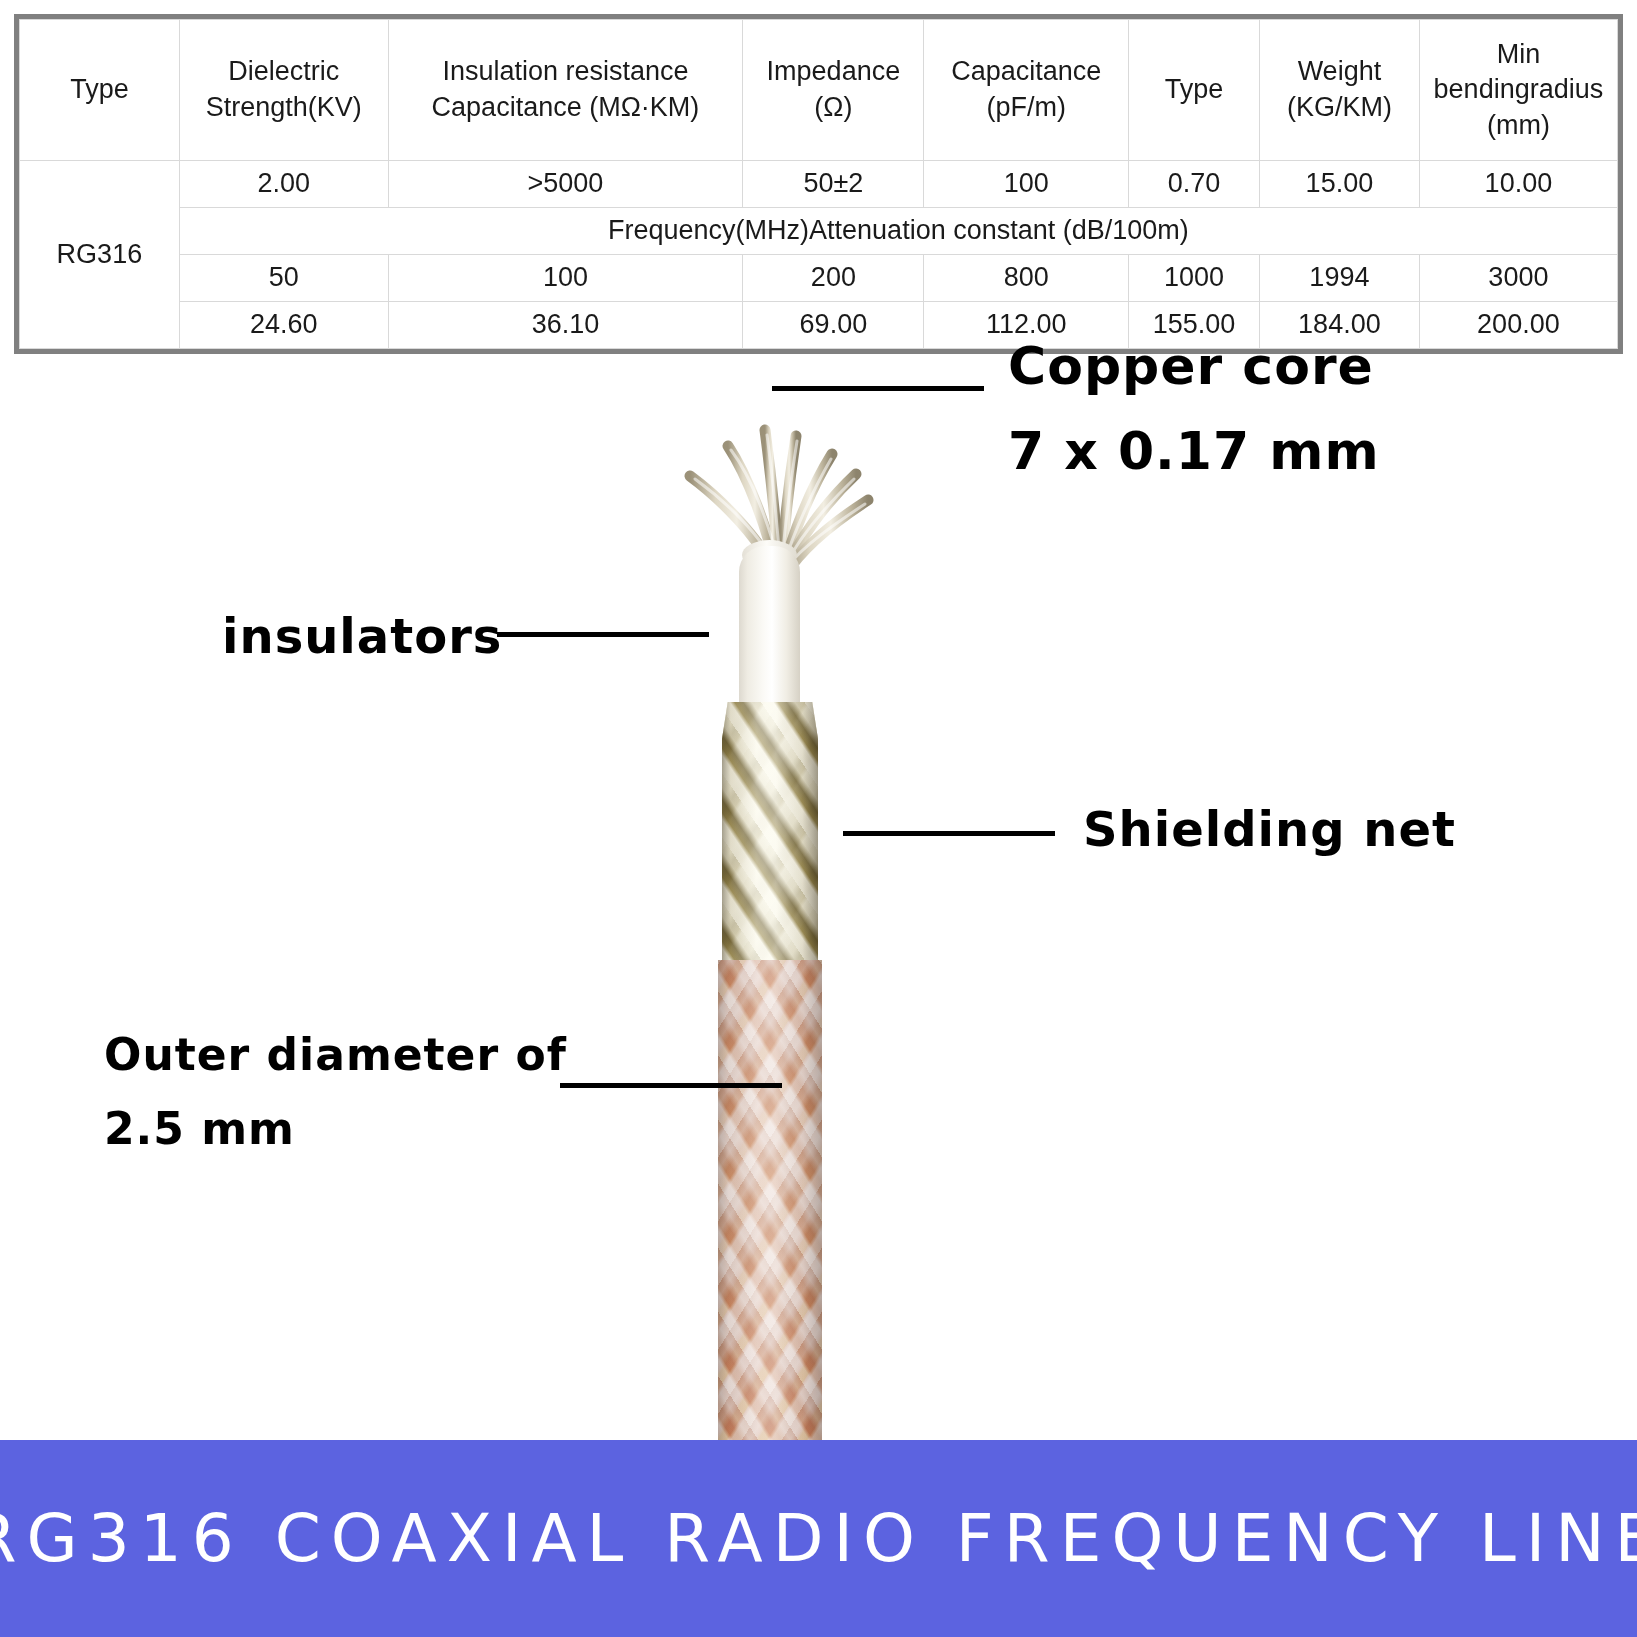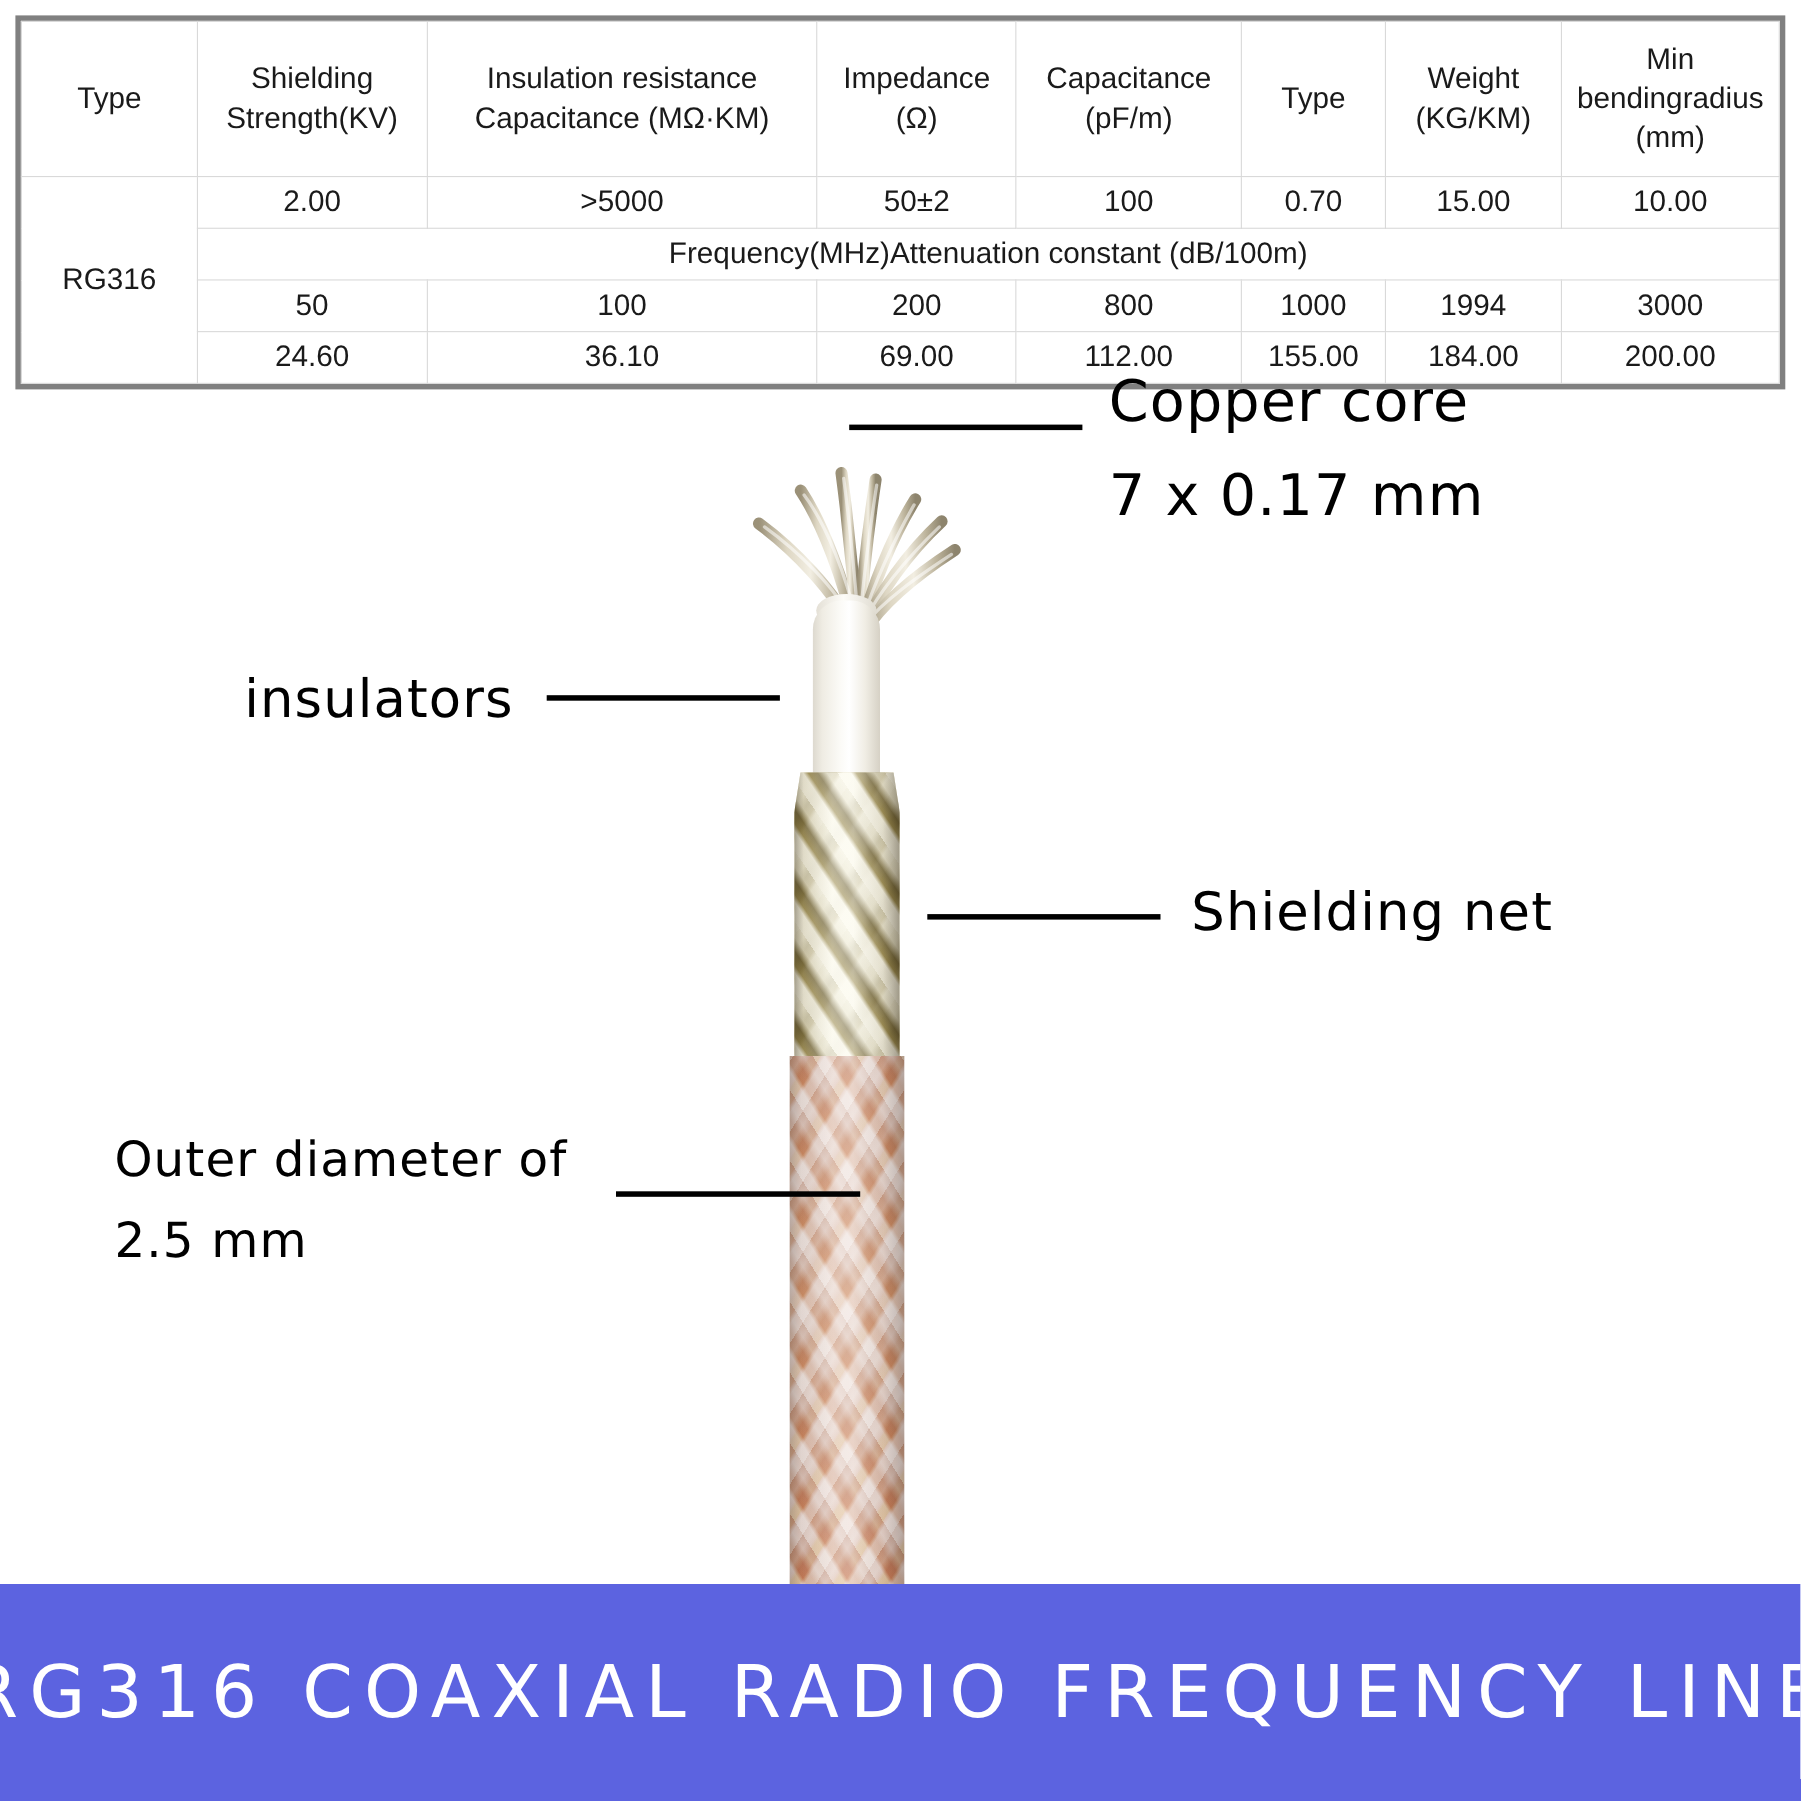--- a/index.html
+++ b/index.html
@@ -68,21 +68,21 @@
     top: 318px;
     width: 1637px;
     height: 1122px;
   }
 
   
   .callout {
     position: absolute;
     color: #000000;
     font-family: "DejaVu Sans", sans-serif;
-    font-weight: normal;
+    font-weight: bold;
     letter-spacing: 1px;
     white-space: nowrap;
   }
   .callout .l1, .callout .l2 { display: block; }
 
   #label-copper {
     left: 1008px;
     top: 6px;
     font-size: 52px;
     line-height: 1.63;
@@ -253,21 +253,21 @@
           <col class="col-c5">
           <col class="col-c6">
           <col class="col-c7">
       </colgroup>
       <thead>
         <tr>
           <td>
             <span class="hdr-line">Type</span>
           </td>
           <td>
-            <span class="hdr-line">Shielding</span>
+            <span class="hdr-line">Dielectric</span>
             <span class="hdr-line">Strength(KV)</span>
           </td>
           <td>
             <span class="hdr-line">Insulation resistance</span>
             <span class="hdr-line">Capacitance (MΩ·KM)</span>
           </td>
           <td>
             <span class="hdr-line">Impedance</span>
             <span class="hdr-line">(Ω)</span>
           </td>

